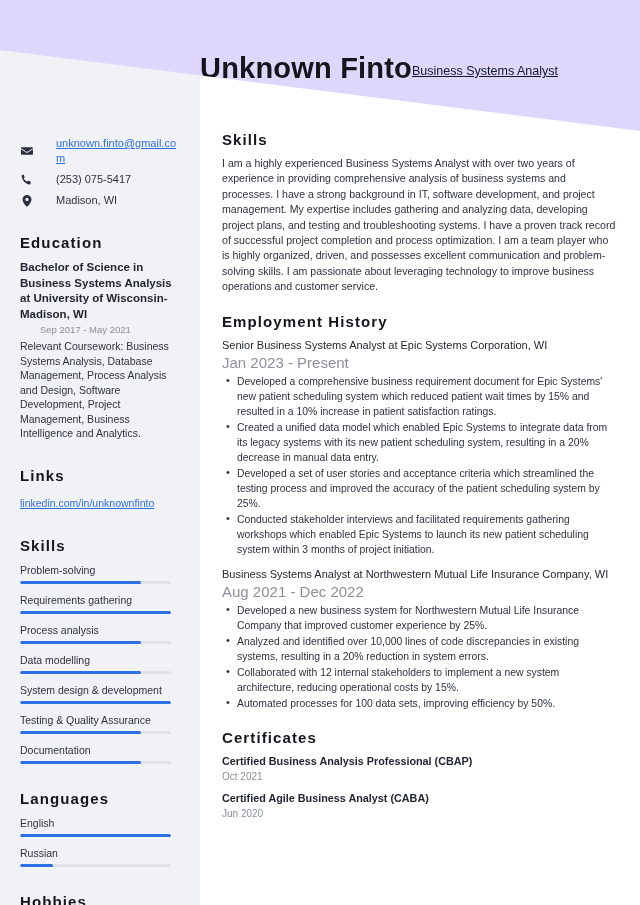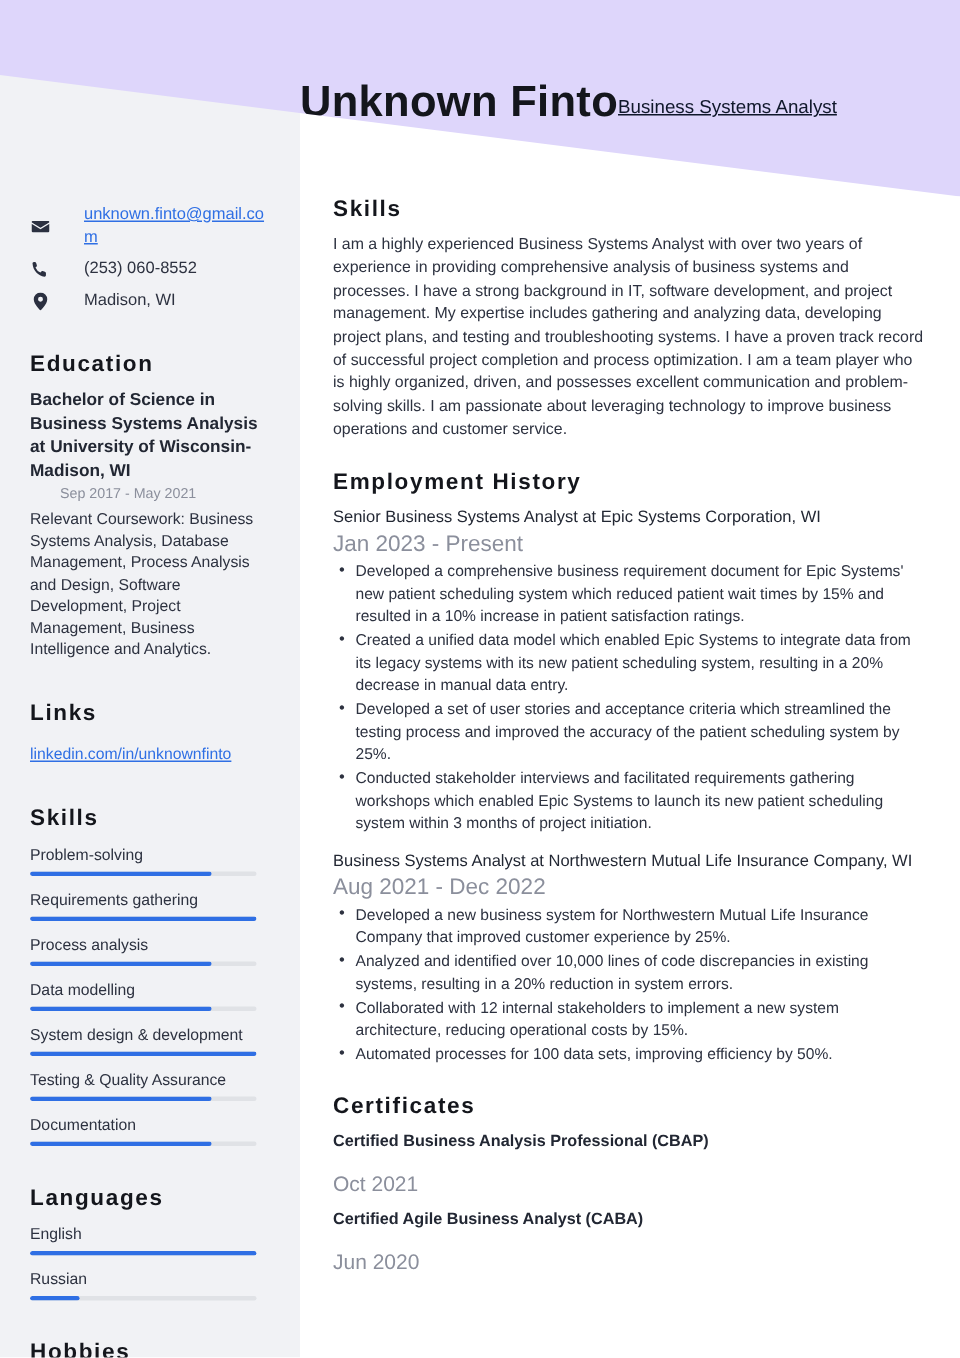--- a/index.html
+++ b/index.html
@@ -104,21 +104,21 @@
   .bullets { list-style:none; margin:0 0 10px 0; padding:0; }
   .bullets li {
     position:relative; padding-left:15px; margin-bottom:1px;
     font-size:10.4px; line-height:15px; color:#2d3240;
   }
   .bullets li::before {
     content:"•"; position:absolute; left:4px; top:-0.5px; color:#2d3240; font-size:11px;
   }
   .cert-item { margin-bottom:9px; }
   .cert-name { font-size:10.8px; font-weight:700; color:#222733; line-height:14px; }
-  .cert-date { font-size:14px; color:#8b8f9c; margin-top:13px; }
+  .cert-date { font-size:10px; color:#8b8f9c; margin-top:3px; }
   .member-name { font-size:10.8px; font-weight:700; color:#222733; line-height:14px; }
 </style>
 </head>
 <body>
 
 <div class="header">
   <div class="header-inner">
     <div class="name">Unknown Finto</div>
     <div class="job-title">Business Systems Analyst</div>
   </div>
@@ -135,21 +135,21 @@
             </svg>
           </span>
           <a class="contact-link" href="#">unknown.finto@gmail.com</a>
         </div>
         <div class="contact-row">
           <span class="contact-icon">
             <svg width="11" height="11" viewBox="0 0 16 16" fill="currentColor">
               <path d="M3.2 1c.6 0 1.1.4 1.3 1l.7 2.2c.2.5 0 1-.4 1.3l-1 .7a10 10 0 0 0 4.9 5l.8-1c.3-.4.8-.6 1.3-.4l2.2.7c.6.2 1 .7 1 1.3v2.1c0 .8-.7 1.4-1.5 1.3C6.6 14.6 1.4 9.4 1 2.5 0.9 1.7 1.5 1 2.3 1h.9z"></path>
             </svg>
           </span>
-          <span>(253) 060-8552</span>
+          <span>(253) 075-5417</span>
         </div>
         <div class="contact-row">
           <span class="contact-icon">
             <svg width="10" height="12" viewBox="0 0 12 16" fill="currentColor">
               <path d="M6 0a6 6 0 0 0-6 6c0 4.5 6 10 6 10s6-5.5 6-10a6 6 0 0 0-6-6zm0 8.2A2.2 2.2 0 1 1 6 3.8a2.2 2.2 0 0 1 0 4.4z"></path>
             </svg>
           </span>
           <span>Madison, WI</span>
         </div>
       </div>

